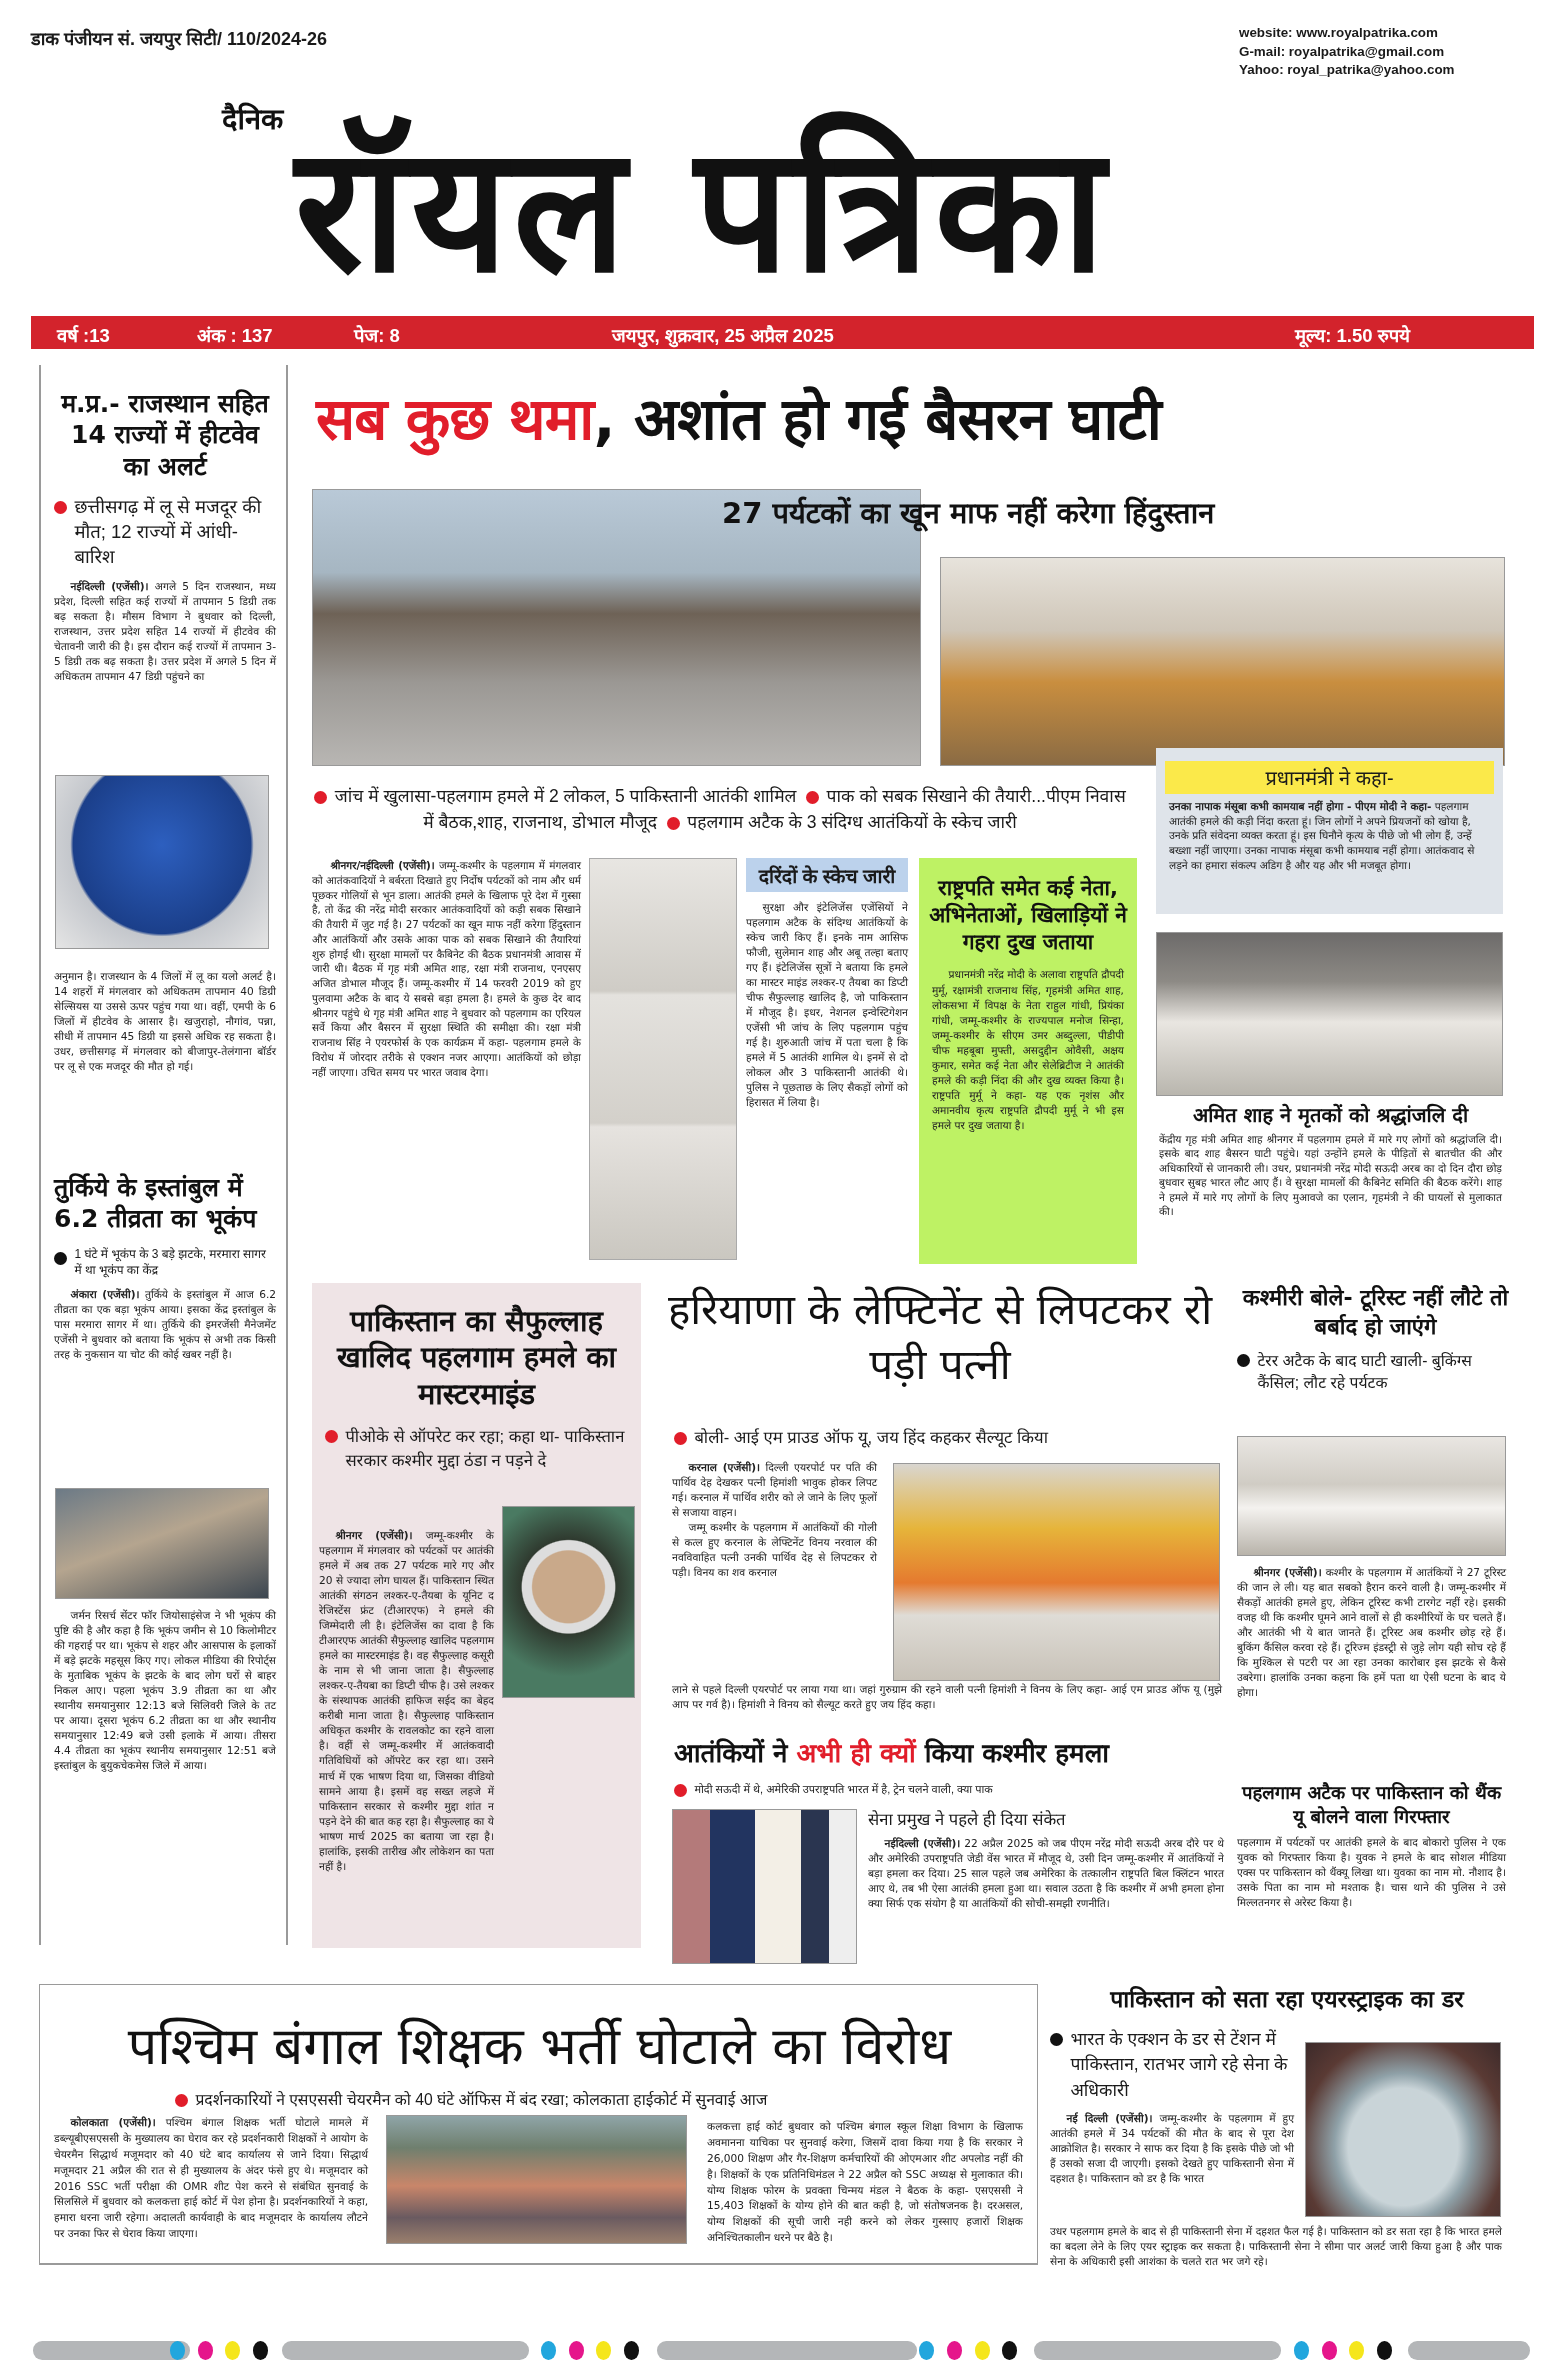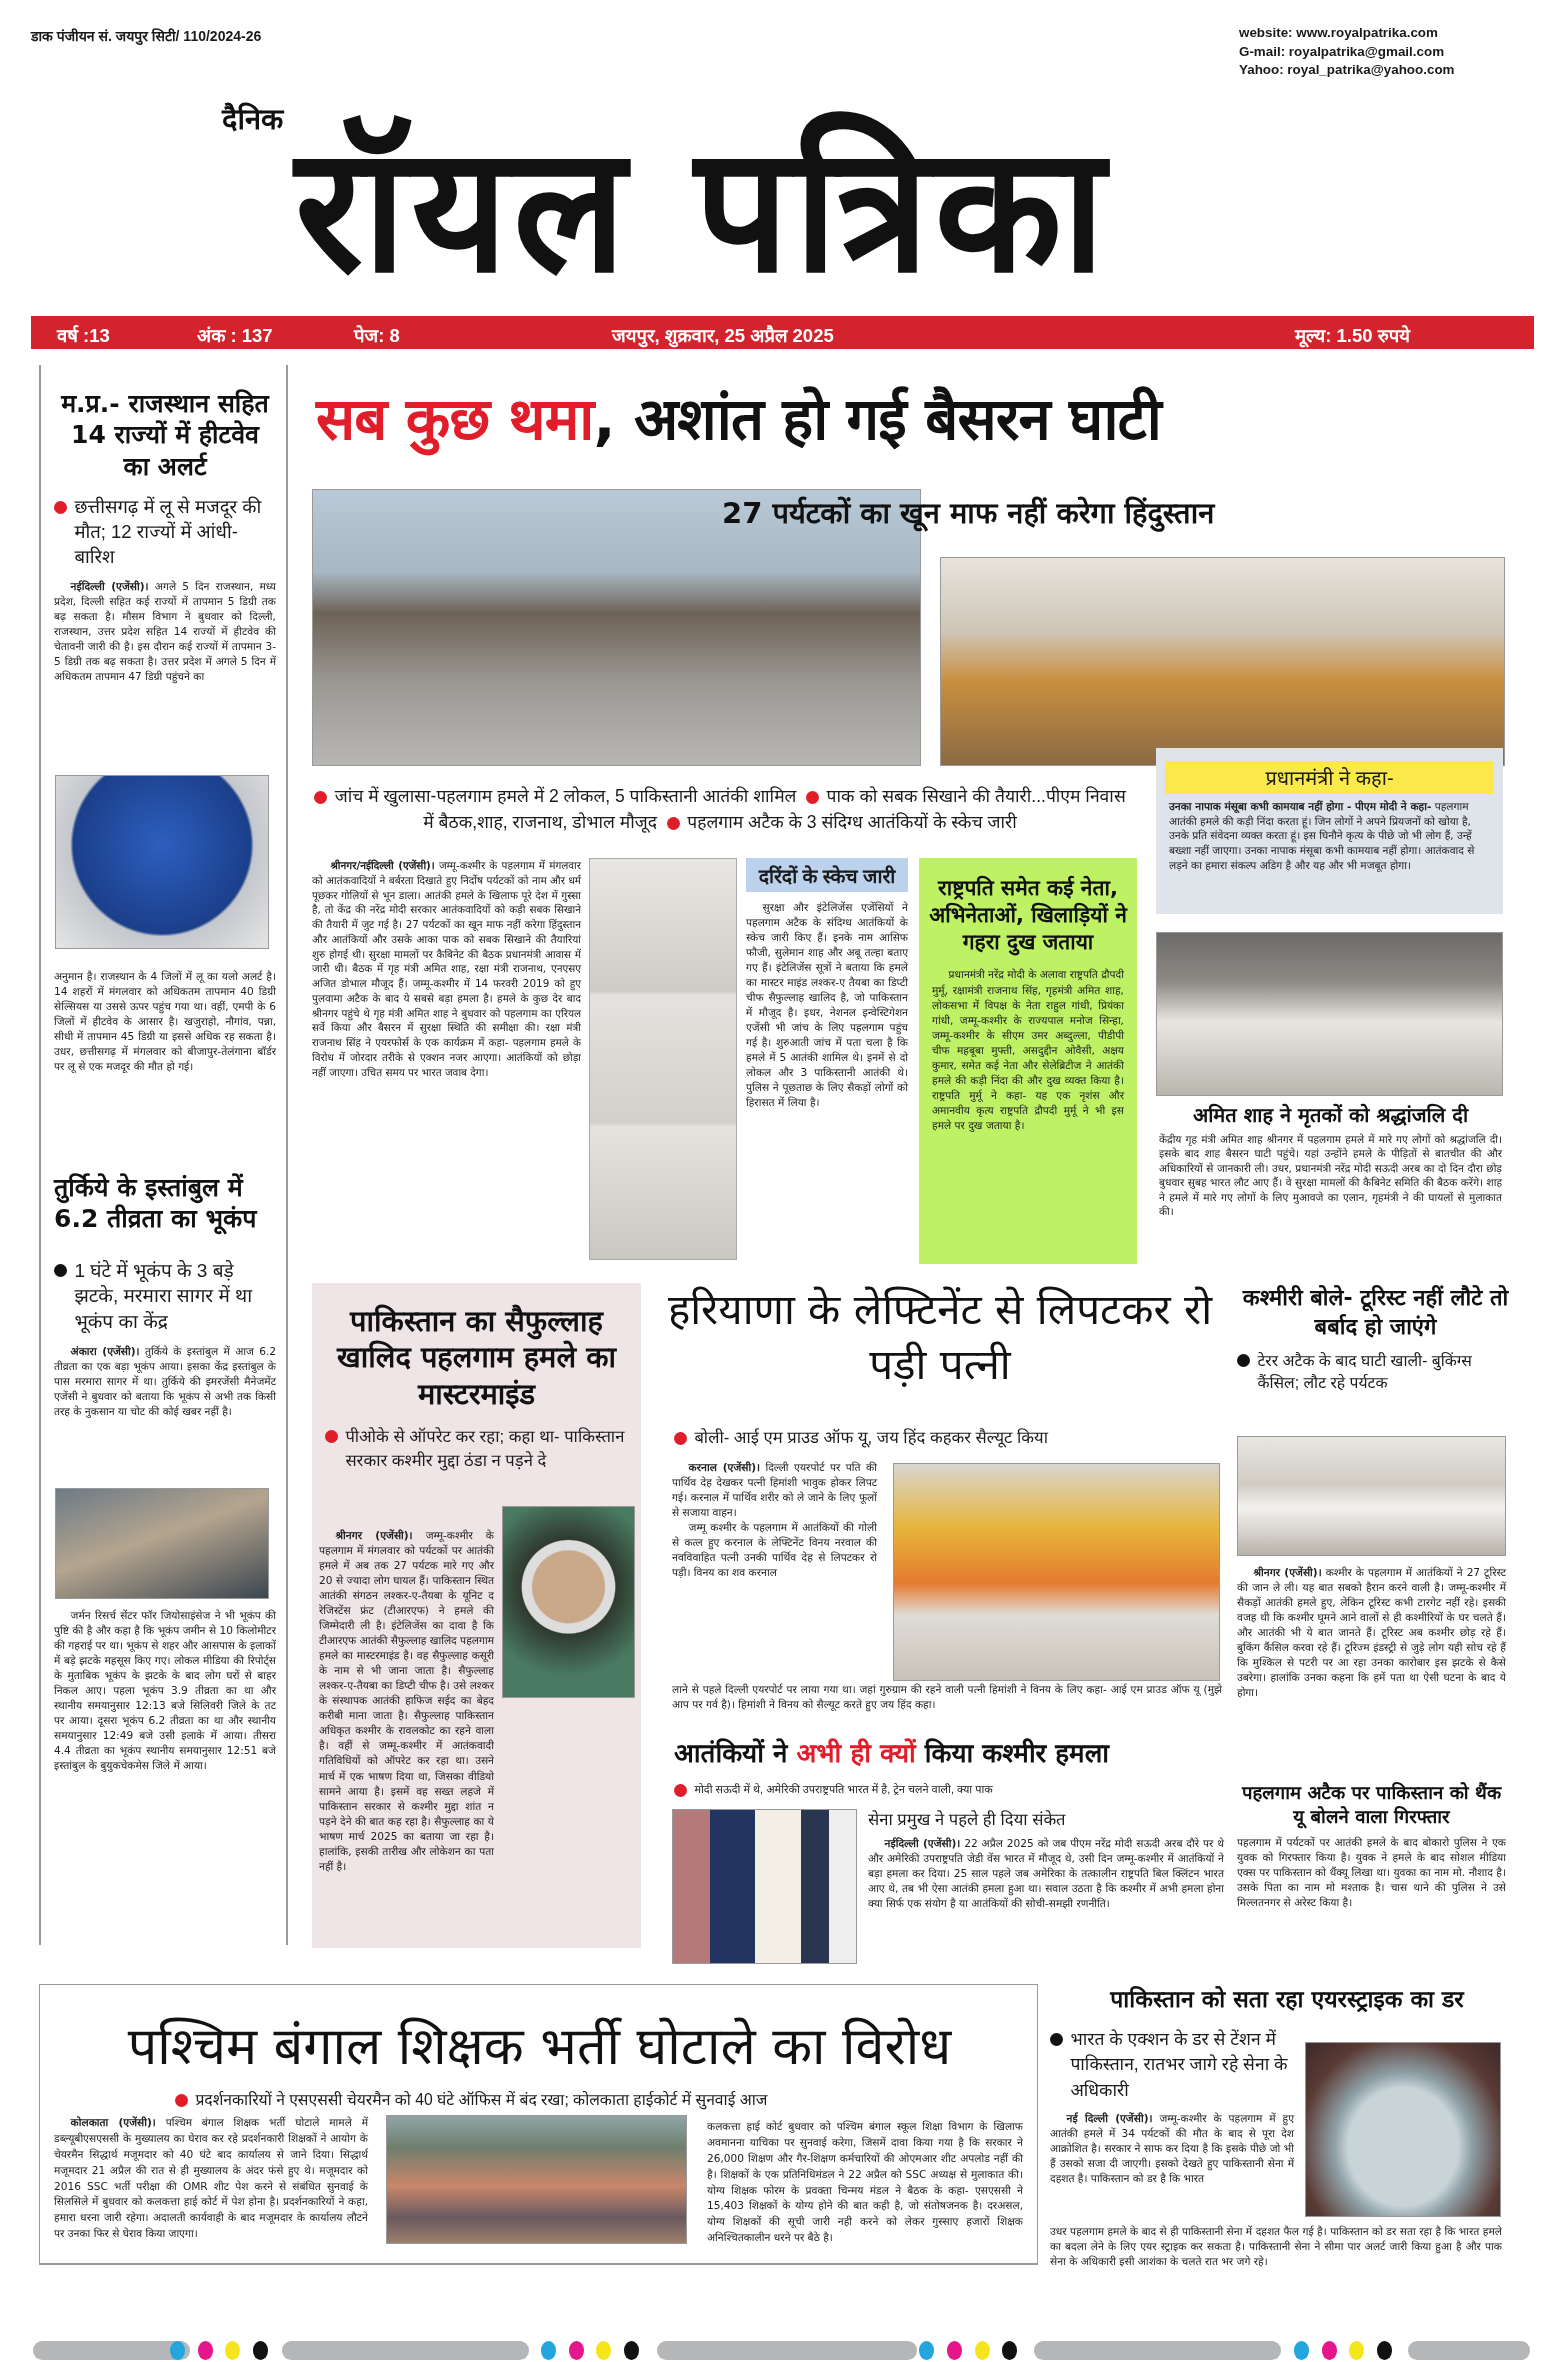--- a/index.html
+++ b/index.html
@@ -11,21 +11,21 @@
 .body-text{font-family:"DejaVu Sans",sans-serif;font-size:10.6px;line-height:1.42;text-align:justify;color:#222}
 .body-text b{font-weight:bold}
 .dot{display:inline-block;width:13px;height:13px;border-radius:50%;background:#e11d2a;vertical-align:middle;margin-right:7.4px}
 .dot.blk{background:#111}
 .img{background:linear-gradient(135deg,#8a8f95,#c9c2b8 40%,#6b6f72);border:0.9px solid #999}
 .rule-v{position:absolute;width:1.8px;background:#9a9a9a}
 </style>
 </head>
 <body>
 
-<div class="abs cond" style="left:31px;top:26px;font-size:14px;font-weight:bold">डाक पंजीयन सं. जयपुर सिटी/ 110/2024-26</div>
+<div class="abs cond" style="left:31px;top:26px;font-size:18px;font-weight:bold">डाक पंजीयन सं. जयपुर सिटी/ 110/2024-26</div>
 <div class="abs cond" style="left:1239px;top:24px;font-size:13.4px;font-weight:bold;line-height:18.5px">
   <div>website: www.royalpatrika.com</div>
   <div>G-mail: royalpatrika@gmail.com</div>
   <div>Yahoo: royal_patrika@yahoo.com</div>
 </div>
 <div class="abs hd" style="left:222px;top:103px;font-size:29px">दैनिक</div>
 <div class="abs hd" style="left:295px;top:122px;font-size:166px;line-height:175px;letter-spacing:5.5px;transform:scaleY(1.05)">रॉयल पत्रिका</div>
 
 <div class="abs" style="left:31px;top:316px;width:1503px;height:33px;background:#d3232c;color:#fff;font-family:'Liberation Sans',sans-serif;font-weight:bold;font-size:18.5px">
   <span class="abs" style="left:26px;top:5.5px">वर्ष :13</span>
@@ -45,21 +45,21 @@
     <span>छत्तीसगढ़ में लू से मजदूर की मौत; 12 राज्यों में आंधी-बारिश</span>
   </div>
   <p class="body-text" style="margin-top:9.2px;text-indent:16.6px"><b>नईदिल्ली (एजेंसी)।</b> <span>अगले 5 दिन राजस्थान, मध्य प्रदेश, दिल्ली सहित कई राज्यों में तापमान 5 डिग्री तक बढ़ सकता है। मौसम विभाग ने बुधवार को दिल्ली, राजस्थान, उत्तर प्रदेश सहित 14 राज्यों में हीटवेव की चेतावनी जारी की है। इस दौरान कई राज्यों में तापमान 3-5 डिग्री तक बढ़ सकता है। उत्तर प्रदेश में अगले 5 दिन में अधिकतम तापमान 47 डिग्री पहुंचने का</span></p>
 </div>
 <div class="abs img" style="left:55px;top:775px;width:214px;height:174px;background:radial-gradient(circle at 50% 40%,#2d5fbf,#1b3f8a 60%,#c4c7cc 62%,#e5e5e5)"></div>
 <div class="abs" style="left:54px;top:969px;width:222px">
   <p class="body-text">अनुमान है। राजस्थान के 4 जिलों में लू का यलो अलर्ट है। 14 शहरों में मंगलवार को अधिकतम तापमान 40 डिग्री सेल्सियस या उससे ऊपर पहुंच गया था। वहीं, एमपी के 6 जिलों में हीटवेव के आसार है। खजुराहो, नौगांव, पन्ना, सीधी में तापमान 45 डिग्री या इससे अधिक रह सकता है। उधर, छत्तीसगढ़ में मंगलवार को बीजापुर-तेलंगाना बॉर्डर पर लू से एक मजदूर की मौत हो गई।</p>
 </div>
 <div class="abs" style="left:54px;top:1172px;width:222px">
   <div class="hd" style="font-size:25px;line-height:1.25">तुर्किये के इस्तांबुल में 6.2 तीव्रता का भूकंप</div>
-  <div style="margin-top:23px;font-family:'Liberation Sans',sans-serif;font-size:19px;line-height:1.35;display:flex">
+  <div style="margin-top:11px;font-family:'Liberation Sans',sans-serif;font-size:12px;line-height:1.35;display:flex">
     <span class="dot blk" style="margin-top:6.5px;flex:none"></span>
     <span>1 घंटे में भूकंप के 3 बड़े झटके, मरमारा सागर में था भूकंप का केंद्र</span>
   </div>
   <p class="body-text" style="margin-top:9.2px;text-indent:16.6px"><b>अंकारा (एजेंसी)।</b> <span>तुर्किये के इस्तांबुल में आज 6.2 तीव्रता का एक बड़ा भूकंप आया। इसका केंद्र इस्तांबुल के पास मरमारा सागर में था। तुर्किये की इमरजेंसी मैनेजमेंट एजेंसी ने बुधवार को बताया कि भूकंप से अभी तक किसी तरह के नुकसान या चोट की कोई खबर नहीं है।</span></p>
 </div>
 <div class="abs img" style="left:55px;top:1488px;width:214px;height:111px;background:linear-gradient(160deg,#6c7a86,#b5a58f 45%,#3c4650)"></div>
 <div class="abs" style="left:54px;top:1608px;width:222px">
   <p class="body-text" style="text-indent:16.6px">जर्मन रिसर्च सेंटर फॉर जियोसाइंसेज ने भी भूकंप की पुष्टि की है और कहा है कि भूकंप जमीन से 10 किलोमीटर की गहराई पर था। भूकंप से शहर और आसपास के इलाकों में बड़े झटके महसूस किए गए। लोकल मीडिया की रिपोर्ट्स के मुताबिक भूकंप के झटके के बाद लोग घरों से बाहर निकल आए। पहला भूकंप 3.9 तीव्रता का था और स्थानीय समयानुसार 12:13 बजे सिलिवरी जिले के तट पर आया। दूसरा भूकंप 6.2 तीव्रता का था और स्थानीय समयानुसार 12:49 बजे उसी इलाके में आया। तीसरा 4.4 तीव्रता का भूकंप स्थानीय समयानुसार 12:51 बजे इस्तांबुल के बुयुकचेकमेस जिले में आया।</p>
 </div>
 

